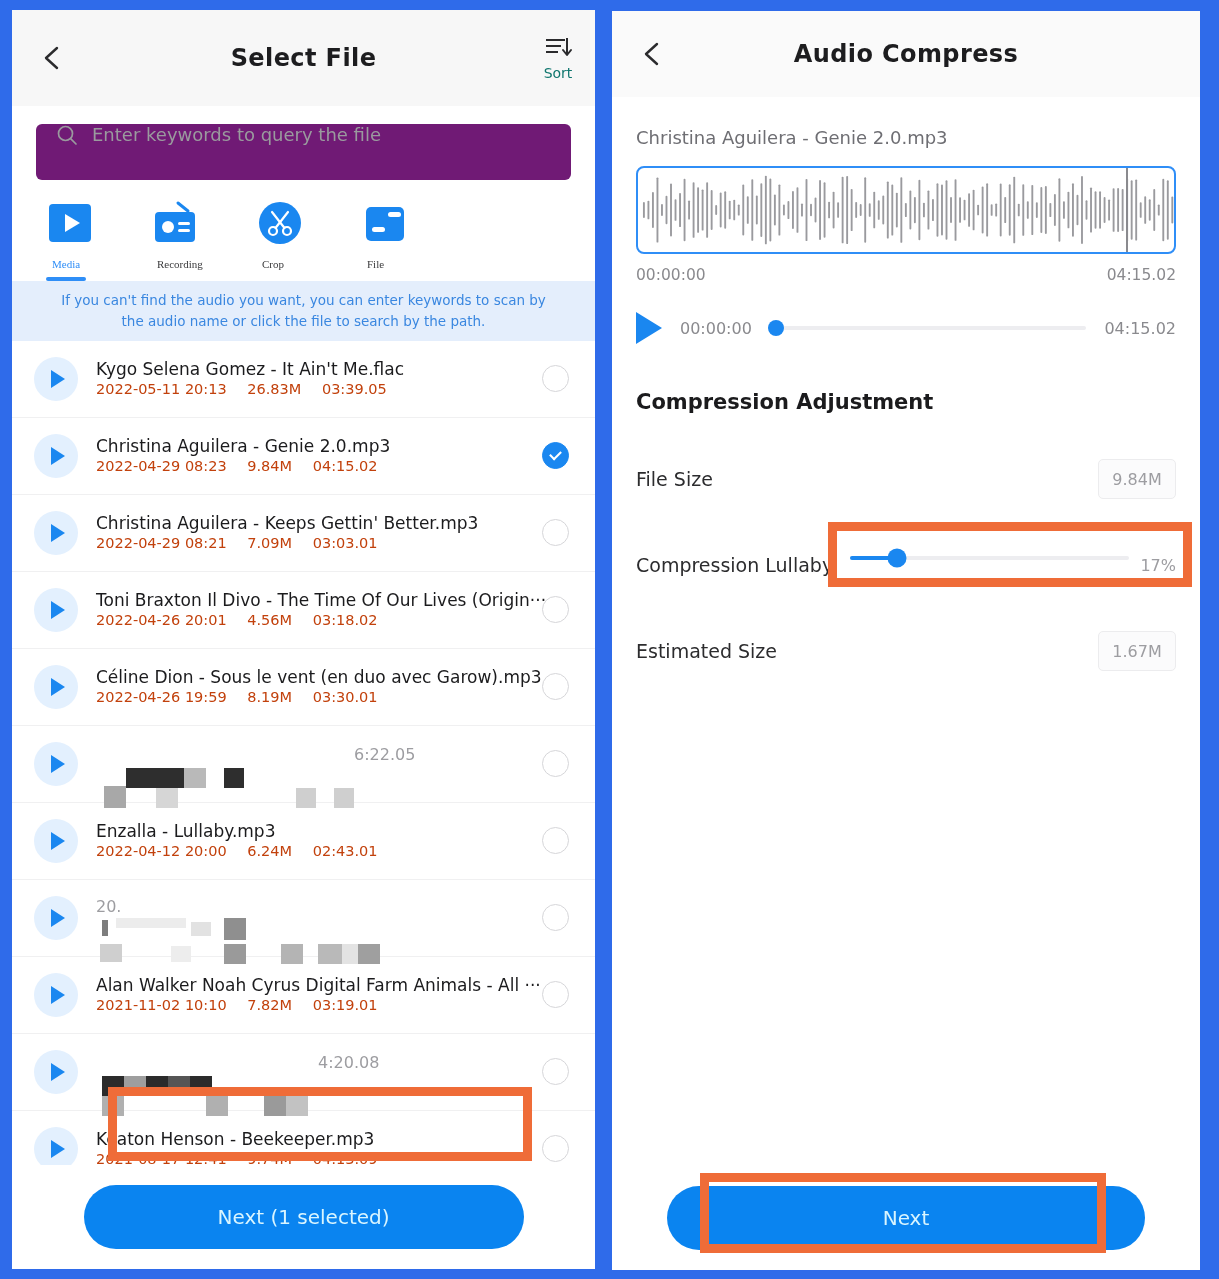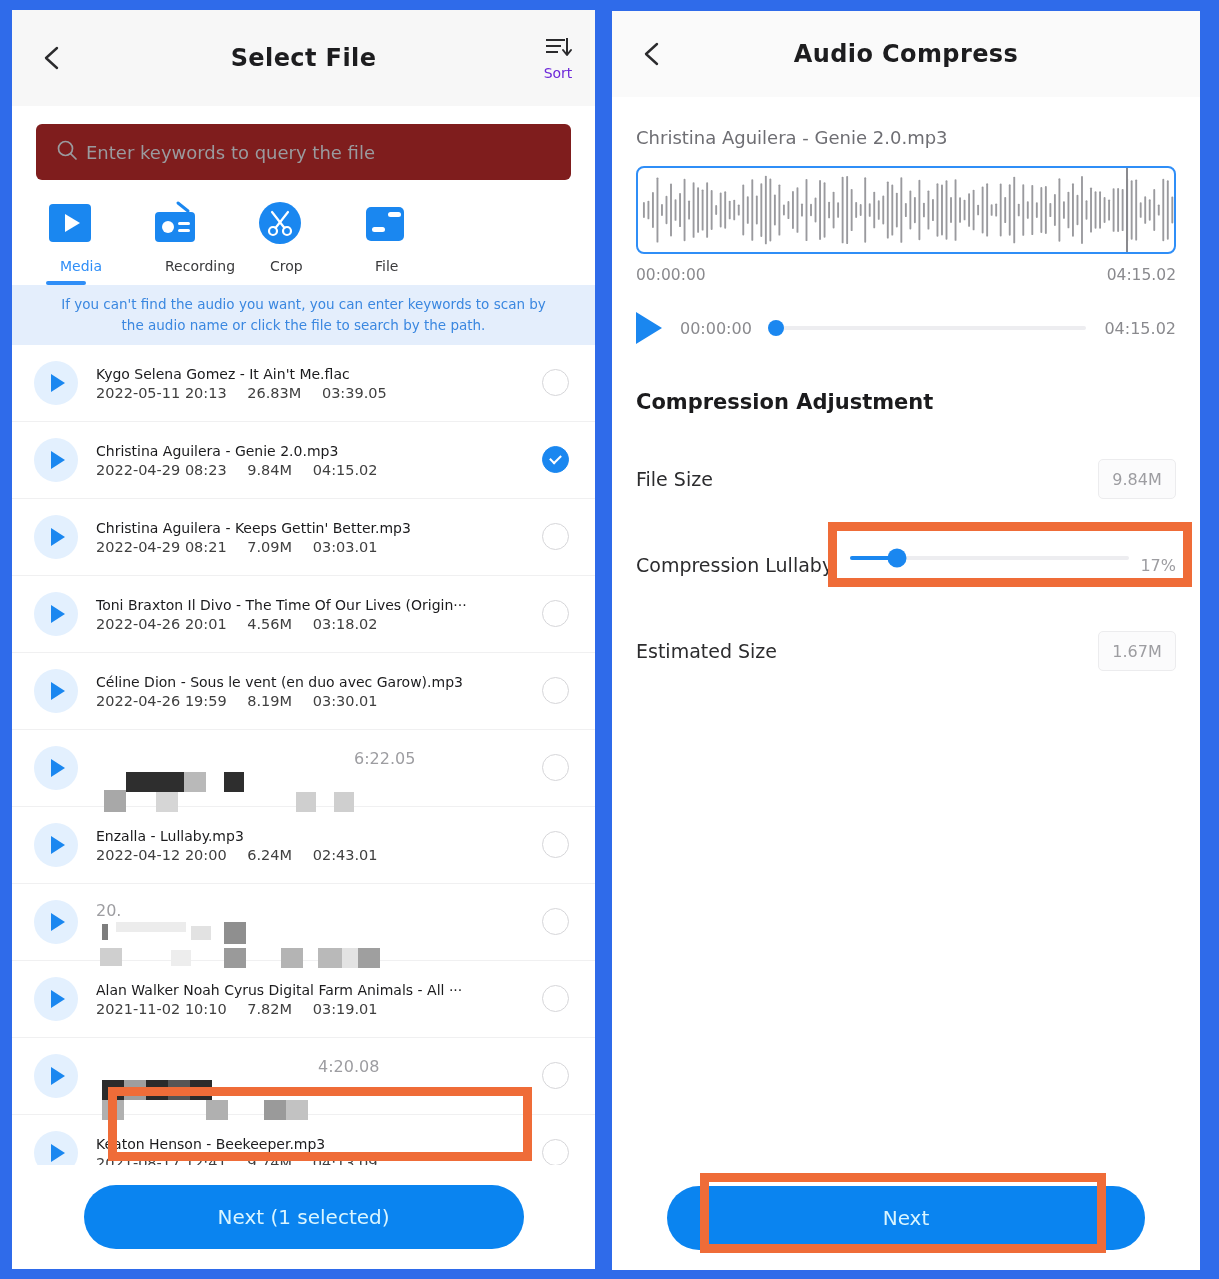--- a/index.html
+++ b/index.html
@@ -43,41 +43,41 @@
   .back-chevron svg { display: block; }
   .screen-title {
     font-size: 24px; font-weight: 700; color: #1d1d1f;
     letter-spacing: .4px;
   }
   .sort-btn {
     position: absolute; right: 22px; top: 50%; transform: translateY(-50%);
     display: flex; flex-direction: column; align-items: center; gap: 2px;
     cursor: pointer;
   }
-  .sort-label { font-size: 14px; color: #6d28d9; }
+  .sort-label { font-size: 14px; color: #0f766e; }
 
   
   .search-wrap { padding: 18px 24px 8px 24px; background:#ffffff;}
   .search-box {
-    height: 56px; background: #7f1d1d; border-radius: 6px;
-    display: flex; align-items: center; gap: 8px; padding: 0 20px;
+    height: 56px; background: #701a75; border-radius: 6px;
+    display: flex; gap: 14px; padding: 0 20px;
   }
   .search-placeholder { font-size: 18px; color: #9a9a9e; }
 
   
   .tabs {
     display: flex; padding: 12px 30px 0 30px; background:#ffffff;
   }
   .tab {
     width: 105px;
     display: flex; flex-direction: column; align-items: flex-start;
     cursor: pointer;
   }
   .tab-icon { width: 46px; height: 46px; margin-bottom: 12px; margin-left: 5px; }
-  .tab-label { font-size: 14px; color: #3a3a3c; margin-left: 18px; }
+  .tab-label { font-size: 11px; color: #3a3a3c; margin-left: 10px; font-family: Liberation Serif, serif; }
   .tab.active .tab-label { color: #2f8ef7; }
   .tab-underline {
     width: 40px; height: 4px; background: #2f8ef7;
     border-radius: 2px; margin-top: 7px; margin-left: 4px;
     visibility: hidden;
   }
   .tab.active .tab-underline { visibility: visible; }
 
   
   .hint {
@@ -103,24 +103,24 @@
   }
   .play-tri {
     width: 0; height: 0;
     border-left: 14px solid #1a87f0;
     border-top: 9px solid transparent;
     border-bottom: 9px solid transparent;
     margin-left: 4px;
   }
   .file-meta { flex: 1 1 auto; min-width: 0; }
   .file-name {
-    font-size: 14px; color: #1b1b1d; white-space: nowrap;
+    font-size: 17px; color: #1b1b1d; white-space: nowrap;
     overflow: hidden; text-overflow: ellipsis; margin-bottom: 6px;
   }
-  .file-sub { font-size: 14.5px; color: #404040; white-space: nowrap; }
+  .file-sub { font-size: 14.5px; color: #c2410c; white-space: nowrap; }
   .file-sub span { margin-right: 16px; }
   .check {
     width: 27px; height: 27px; border-radius: 50%;
     border: 1.6px solid #d6d6d9; background: #fff;
     flex: 0 0 auto; margin-left: 14px;
   }
   .check.checked {
     border-color: #1a87f0; background: #1a87f0;
     display: flex; align-items: center; justify-content: center;
   }

